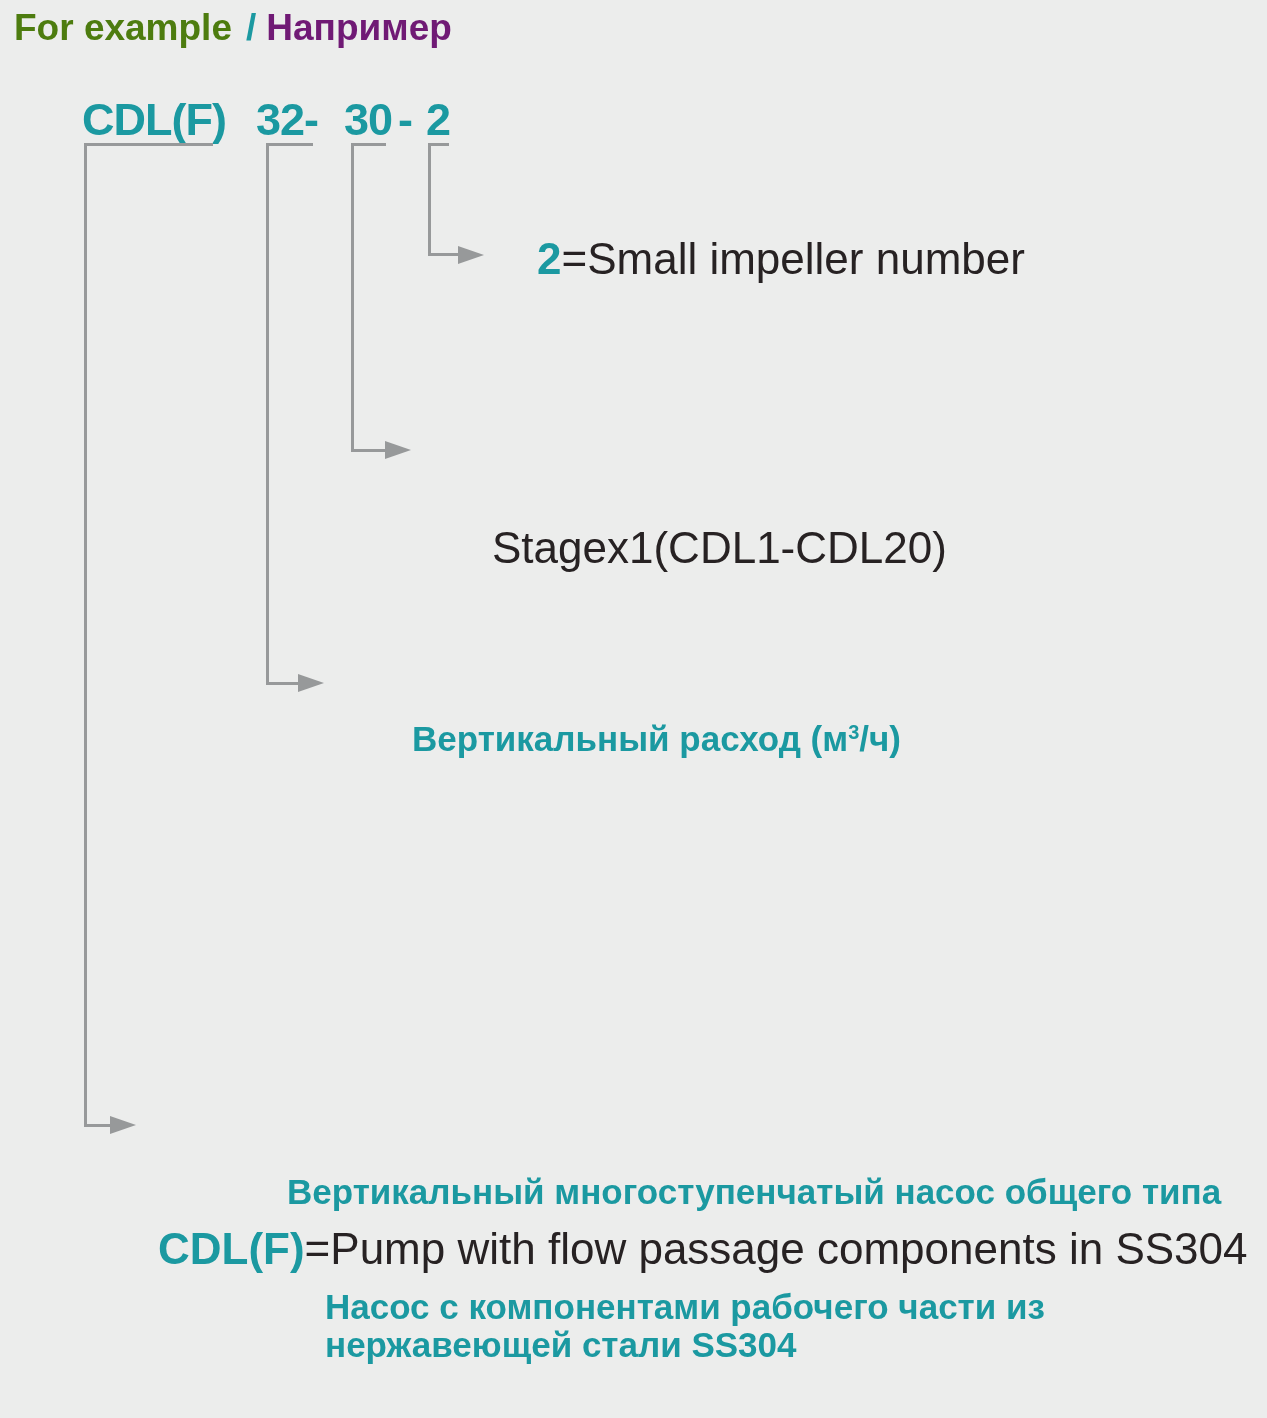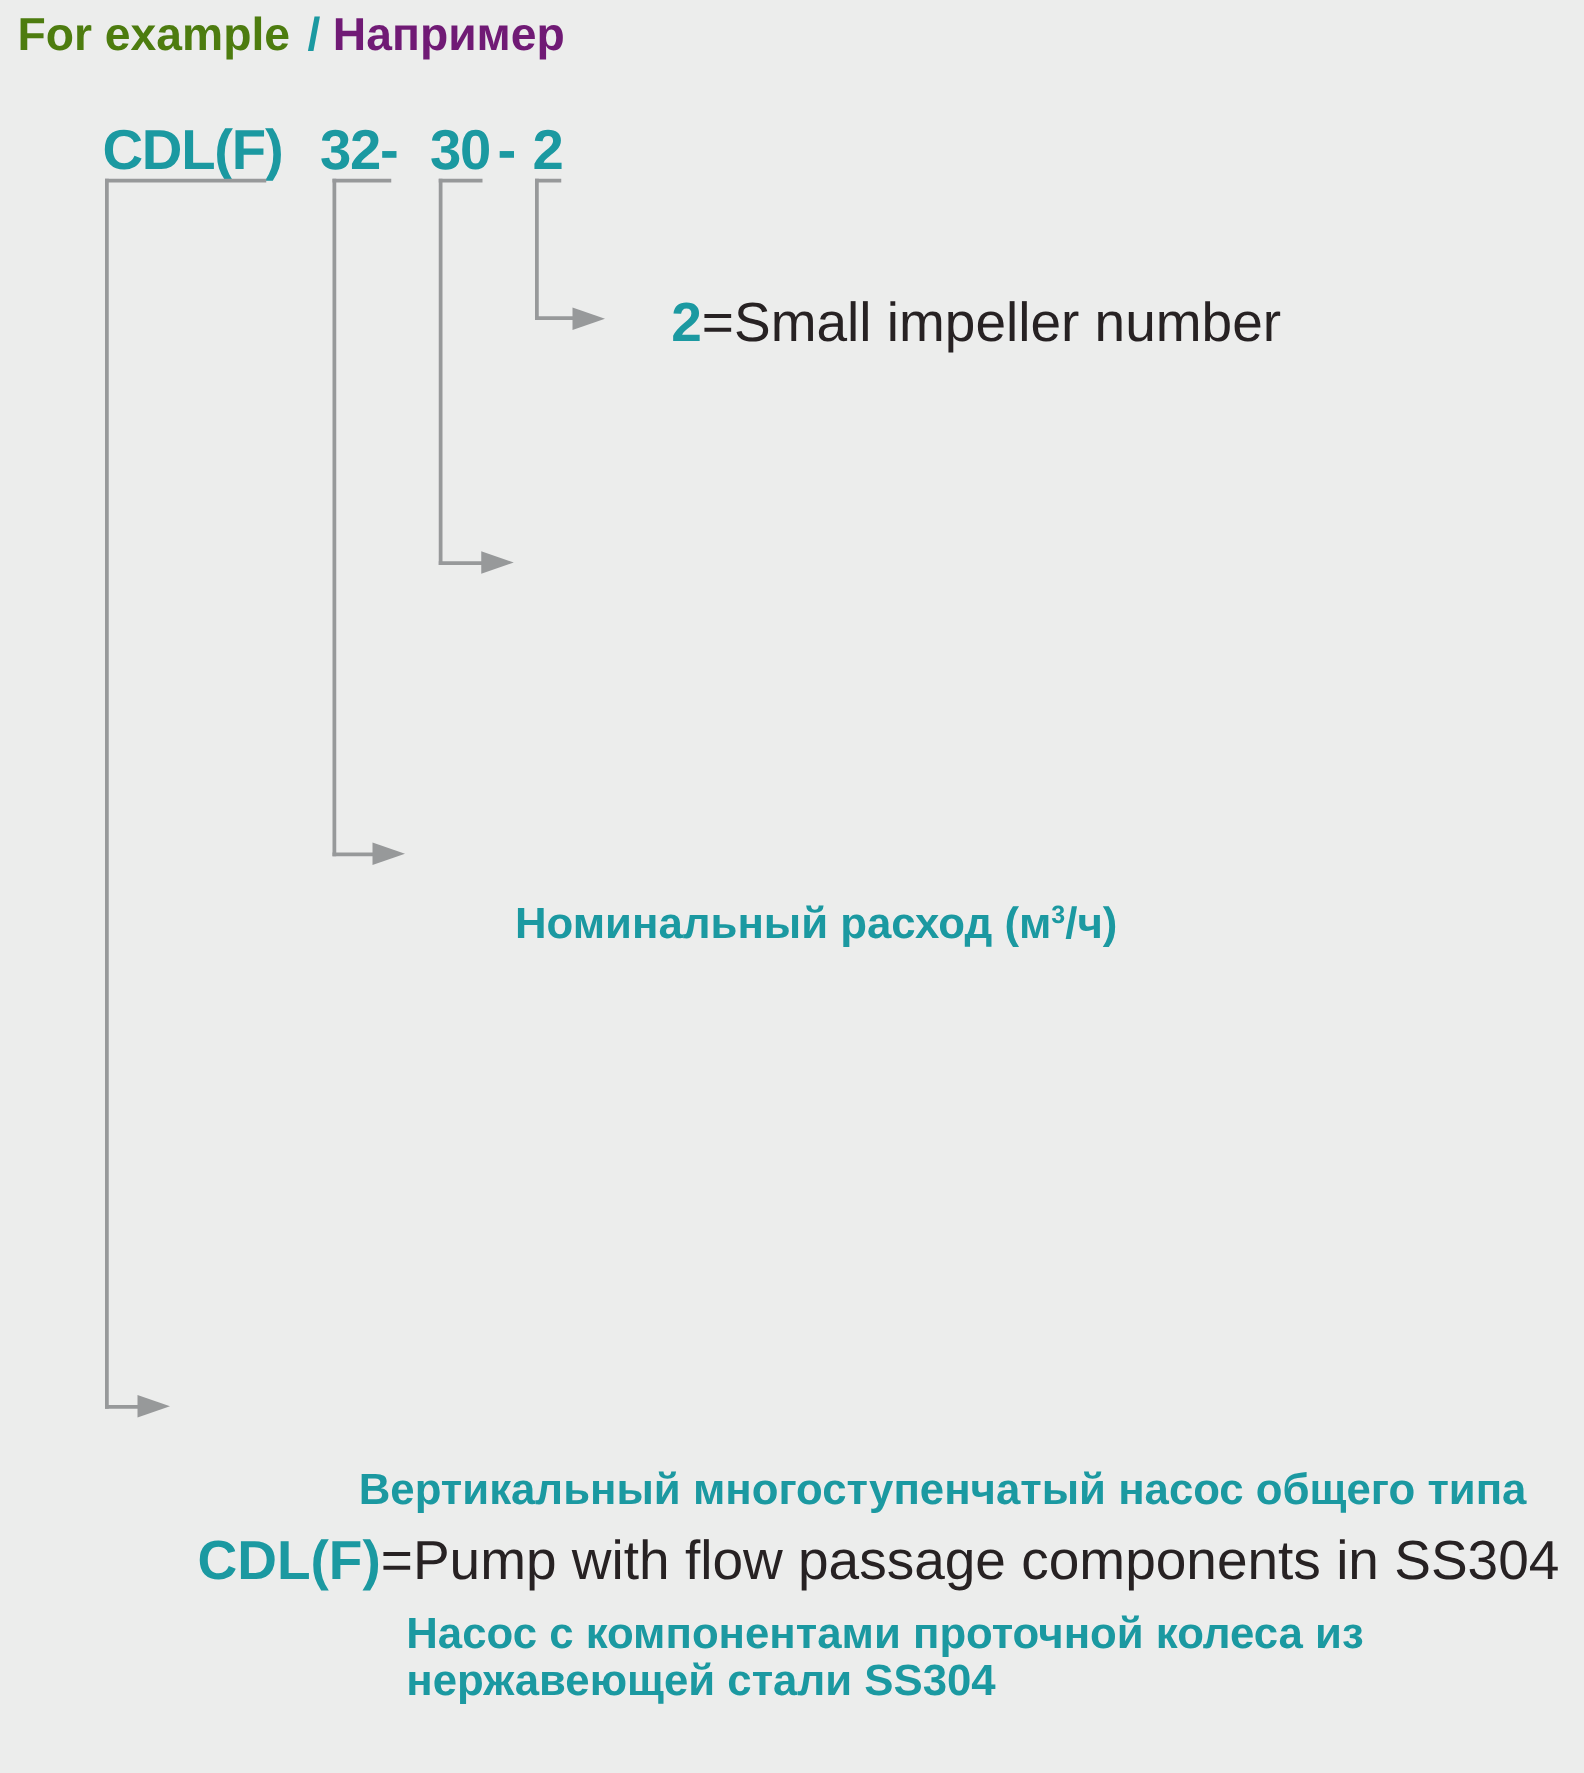--- a/index.html
+++ b/index.html
@@ -84,26 +84,27 @@
 
   <div class="hline" style="left:428px;top:143px;width:21px;"></div>
   <div class="vline" style="left:428px;top:143px;height:113px;"></div>
   <div class="hline" style="left:428px;top:253px;width:32px;"></div>
   <div class="tri" style="left:458px;top:246px;"></div>
 
   <div class="lbl" style="left:537px;top:237px;">
     <span class="key">2</span><span>=Small impeller number</span>
   </div>
 
+  <div class="lbl" style="left:492px;top:526px;">Stagex1(CDL1-CDL20)</div>
 
   <div class="lbl-ru" style="left:412px;top:721px;">
-    <span>Номинальный расход (м</span><span class="sup-ru">3</span><span>/ч)</span>
+    <span>Вертикальный расход (м</span><span class="sup-ru">3</span><span>/ч)</span>
   </div>
 
   <div class="lbl-ru" style="left:287px;top:1174px;text-align:center;">Вертикальный многоступенчатый насос общего типа</div>
 
   <div class="lbl" style="left:158px;top:1227px;">
     <span class="key">CDL(F)</span><span>=Pump with flow passage components in SS304</span>
   </div>
-  <div class="lbl-ru" style="left:325px;top:1289px;">Насос с компонентами проточной колеса из</div>
+  <div class="lbl-ru" style="left:325px;top:1289px;">Насос с компонентами рабочего части из</div>
   <div class="lbl-ru" style="left:325px;top:1327px;">нержавеющей стали SS304</div>
 
 </div>
 
 </body></html>

